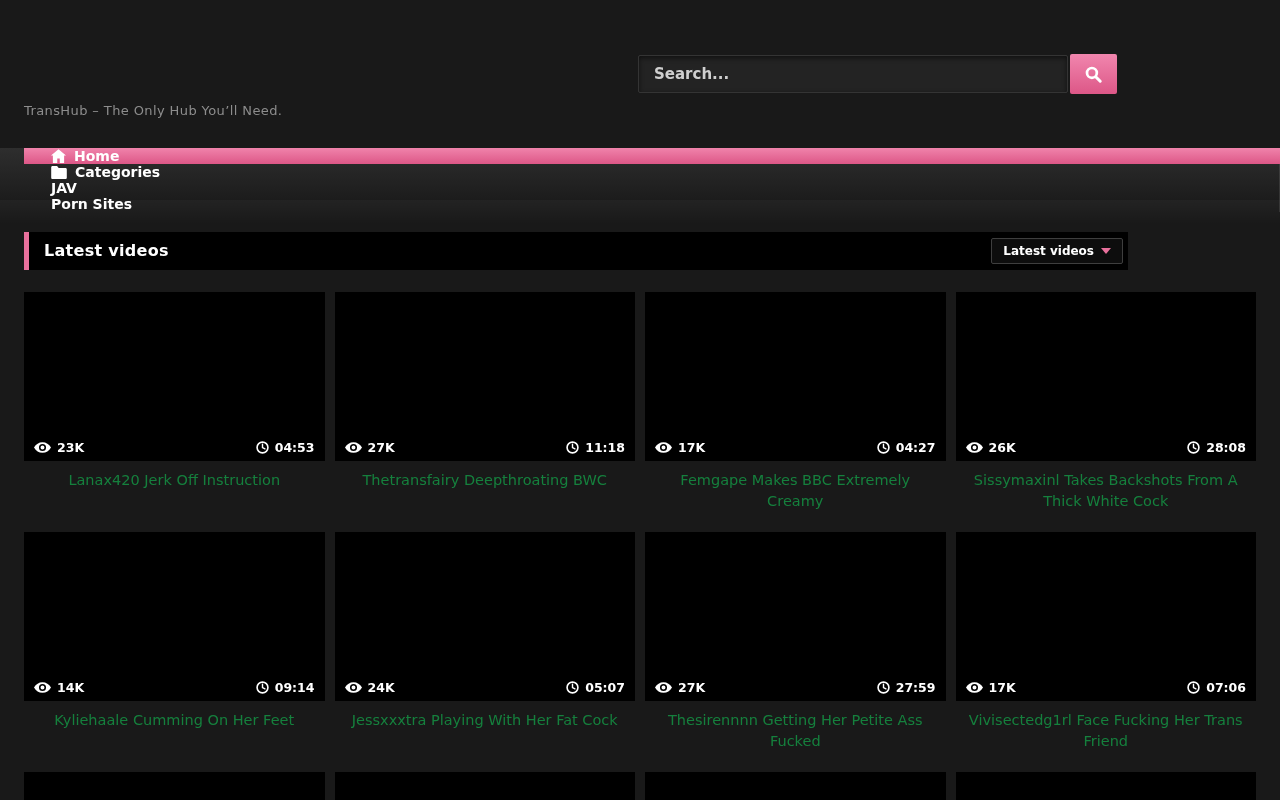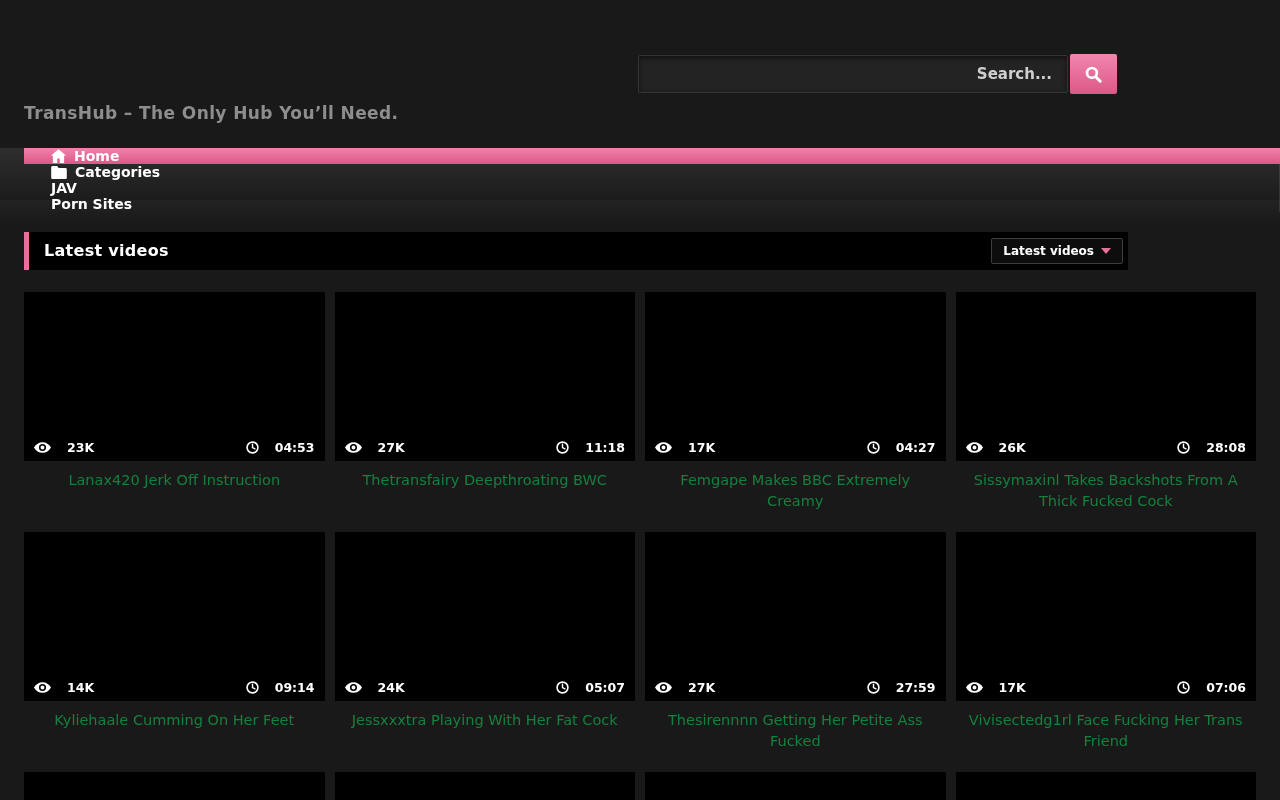--- a/index.html
+++ b/index.html
@@ -7,36 +7,35 @@
   body {
     background:#191919;
     font-family:"DejaVu Sans", sans-serif;
     position:relative;
     color:#fff;
   }
 
   
   .tagline {
     position:absolute; left:24px; top:103px;
-    font-size:17px; color:#8d8d8d; letter-spacing:.4px;font-weight:bold;
+    font-size:13px; color:#8d8d8d; letter-spacing:.4px;
   }
   .search-form {
     position:absolute; left:638px; top:54px;
     display:flex; align-items:center;
   }
   .search-input {
     width:430px; height:38px;
     background:#232323;
     border:1px solid #343434;
     border-radius:2px;
     box-shadow:inset 0 2px 5px rgba(0,0,0,.55);
     color:#ddd; font-weight:bold; font-size:15px;
     padding:0 15px; outline:none;
     font-family:"DejaVu Sans", sans-serif;
-    text-align:right;
   }
   .search-input::placeholder { color:#cfcfcf; opacity:1; }
   .search-btn {
     width:47px; height:40px; margin-left:2px;
     border:none; border-radius:2px;
     background:linear-gradient(180deg,#f186ae 0%, #e express 100%);
     background:linear-gradient(180deg,#f186ae 0%, #dd5787 100%);
     display:flex; align-items:center; justify-content:center;
     cursor:pointer;
   }
@@ -101,21 +100,21 @@
   .thumb {
     position:relative; height:169px; background:#000;
   }
   .stats {
     position:absolute; left:0; right:0; bottom:0; height:28px;
     background:rgba(0,0,0,.82);
     display:flex; align-items:center; justify-content:space-between;
     padding:0 10px;
     font-size:12.5px; font-weight:bold; color:#fff;
   }
-  .stat { display:flex; align-items:center; gap:16px; }
+  .stat { display:flex; align-items:center; gap:6px; }
   .vtitle {
     margin-top:9px; text-align:center;
     font-size:14.5px; line-height:21px; color:#15803d;
     padding:0 6px;
   }
 </style>
 </head>
 <body>
 
 <div class="tagline">TransHub – The Only Hub You’ll Need.</div>
@@ -237,21 +236,21 @@
         </span>
         <span class="stat">
           <svg width="13" height="13" viewBox="0 0 24 24">
               <circle cx="12" cy="12" r="10" fill="none" stroke="#fff" stroke-width="3"></circle>
               <path d="M12 6v6l4.5 2.5" fill="none" stroke="#fff" stroke-width="2.6" stroke-linecap="round"></path>
             </svg>
           <span>28:08</span>
         </span>
       </div>
     </div>
-    <div class="vtitle">Sissymaxinl Takes Backshots From A Thick Fucked Cock</div>
+    <div class="vtitle">Sissymaxinl Takes Backshots From A Thick White Cock</div>
   </div>
 
   <div class="card">
     <div class="thumb">
       <div class="stats">
         <span class="stat">
           <svg width="17" height="11" viewBox="0 0 24 15">
               <path d="M12 0C7 0 2.6 2.9 0 7.5 2.6 12.1 7 15 12 15s9.4-2.9 12-7.5C21.4 2.9 17 0 12 0zm0 12.5a5 5 0 110-10 5 5 0 010 10zm0-2.2a2.8 2.8 0 100-5.6 2.8 2.8 0 000 5.6z" fill="#fff"></path>
             </svg>
           <span>14K</span>

